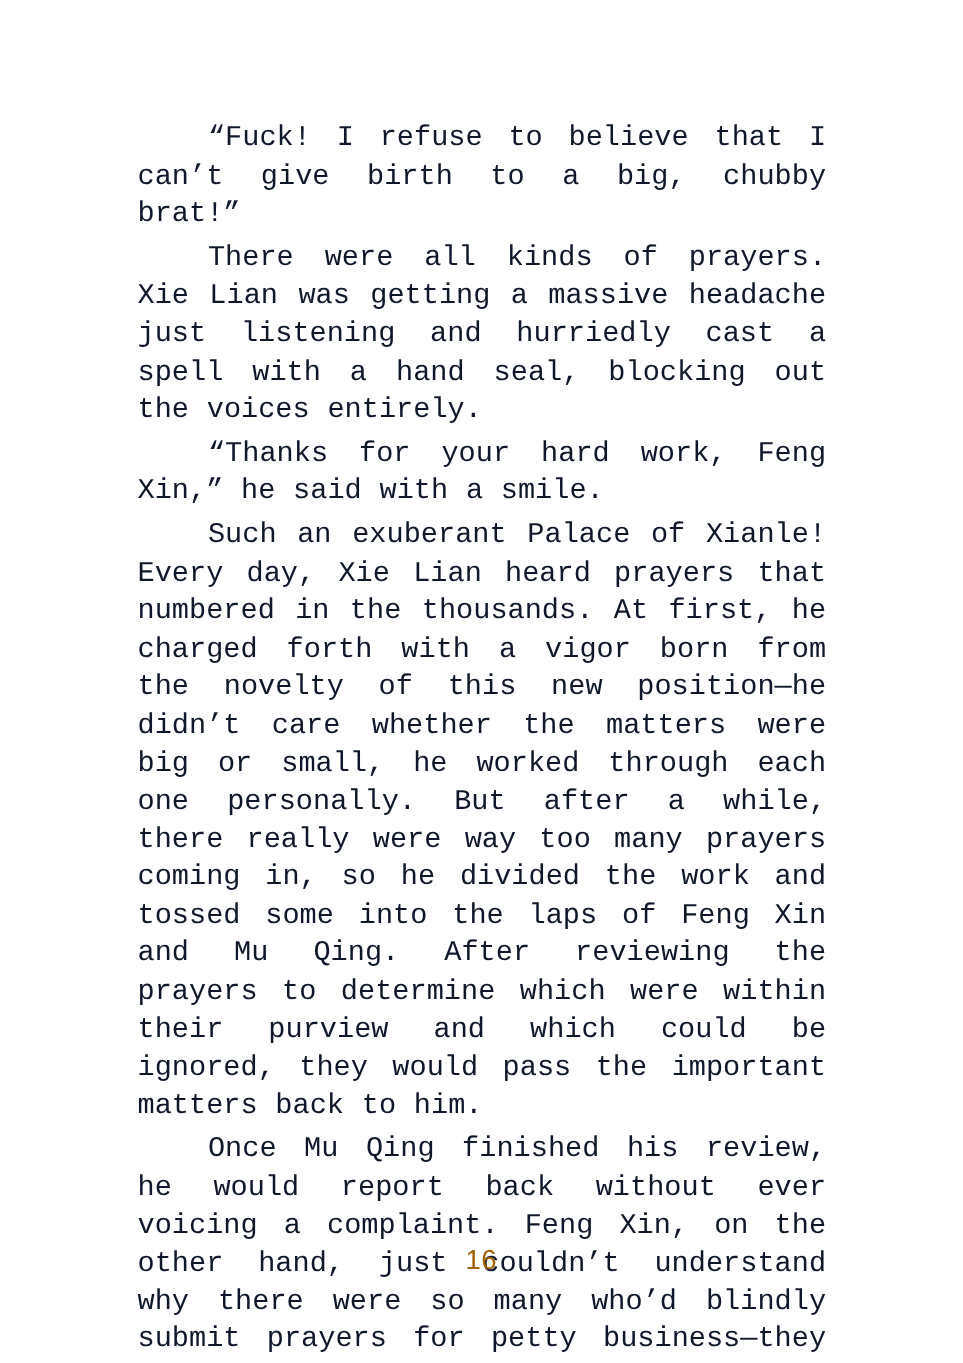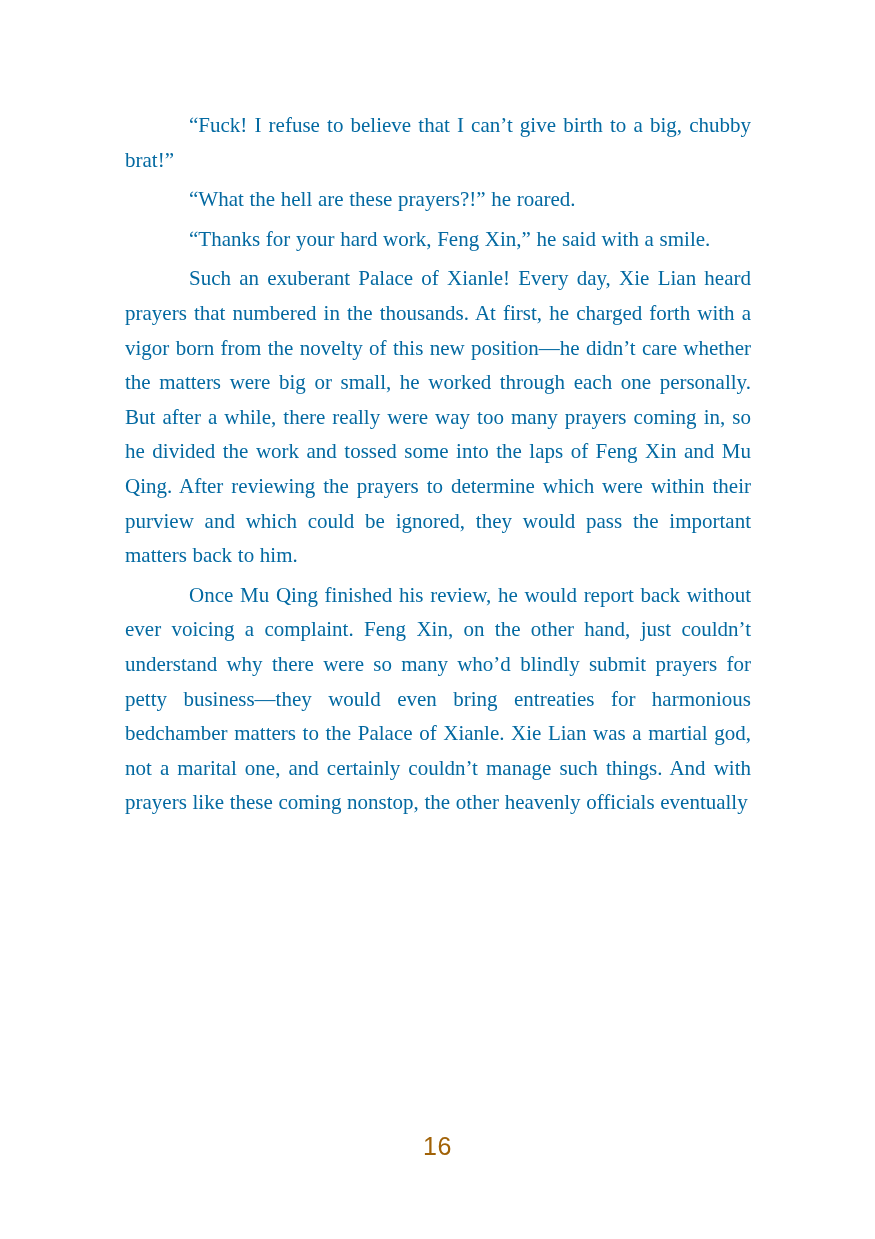--- a/index.html
+++ b/index.html
@@ -24,24 +24,24 @@
     left: 125px;
     top: 108px;
     width: 626px;
   }
 
   .para {
     margin: 0 0 5px 0;
     text-indent: 64px;
     text-align: justify;
     text-justify: inter-word;
-    font-family: Liberation Serif, serif;
-    font-size: 21px;
+    font-family: Liberation Mono, monospace;
+    font-size: 26px;
     line-height: 34.6px;
-    color: #0369a1;
+    color: #0f172a;
     hyphens: none;
     -webkit-hyphens: none;
     word-spacing: 0.02em;
   }
 
   .para:last-child {
     margin-bottom: 14px;
   }
 
   .folio {
@@ -57,21 +57,21 @@
     letter-spacing: 0.5px;
   }
 </style>
 </head>
 <body>
 
 <div class="page">
 
   <div class="text-column">
     <p class="para">“Fuck! I refuse to believe that I can’t give birth to a big, chubby brat!”</p>
-    <p class="para">“What the hell are these prayers?!” he roared.</p>
+    <p class="para">There were all kinds of prayers. Xie Lian was getting a massive headache just listening and hurriedly cast a spell with a hand seal, blocking out the voices entirely.</p>
     <p class="para">“Thanks for your hard work, Feng Xin,” he said with a smile.</p>
     <p class="para">Such an exuberant Palace of Xianle! Every day, Xie Lian heard prayers that numbered in the thousands. At first, he charged forth with a vigor born from the novelty of this new position—he didn’t care whether the matters were big or small, he worked through each one personally. But after a while, there really were way too many prayers coming in, so he divided the work and tossed some into the laps of Feng Xin and Mu Qing. After reviewing the prayers to determine which were within their purview and which could be ignored, they would pass the important matters back to him.</p>
     <p class="para">Once Mu Qing finished his review, he would report back without ever voicing a complaint. Feng Xin, on the other hand, just couldn’t understand why there were so many who’d blindly submit prayers for petty business—they would even bring entreaties for harmonious bedchamber matters to the Palace of Xianle. Xie Lian was a martial god, not a marital one, and certainly couldn’t manage such things. And with prayers like these coming nonstop, the other heavenly officials eventually</p>
   </div>
 
   <div class="folio">16</div>
 
 </div>
 
 </body></html>

